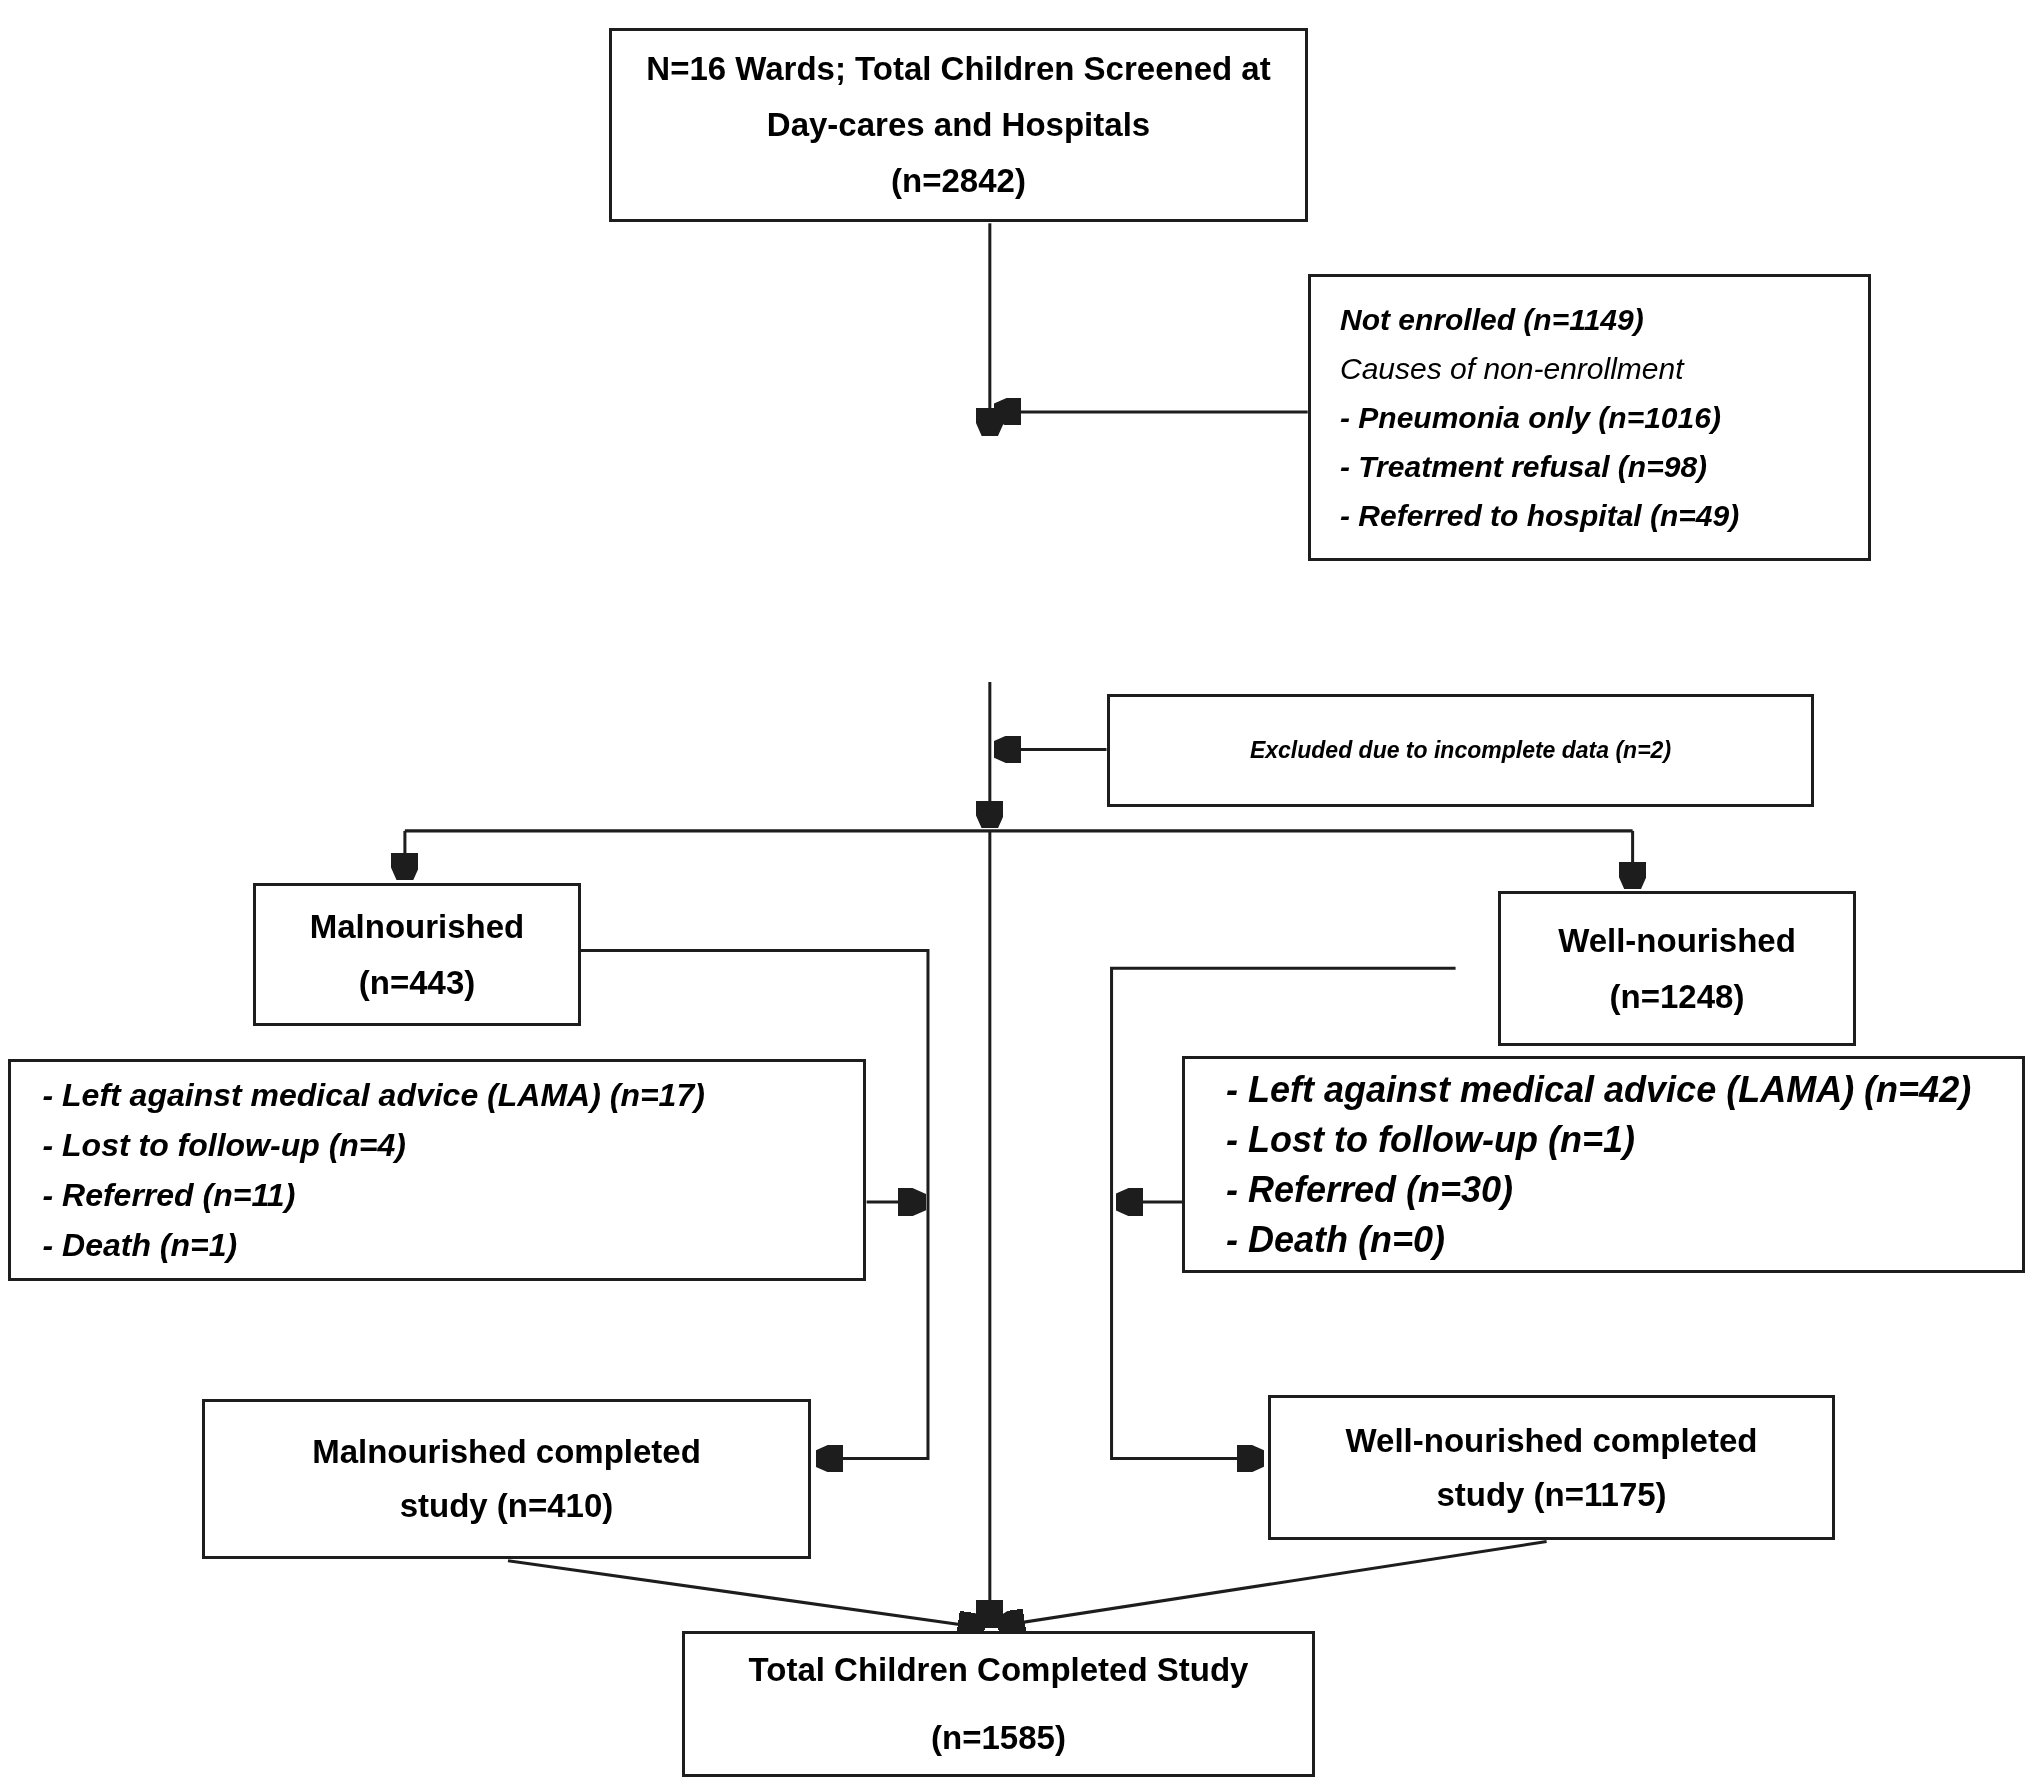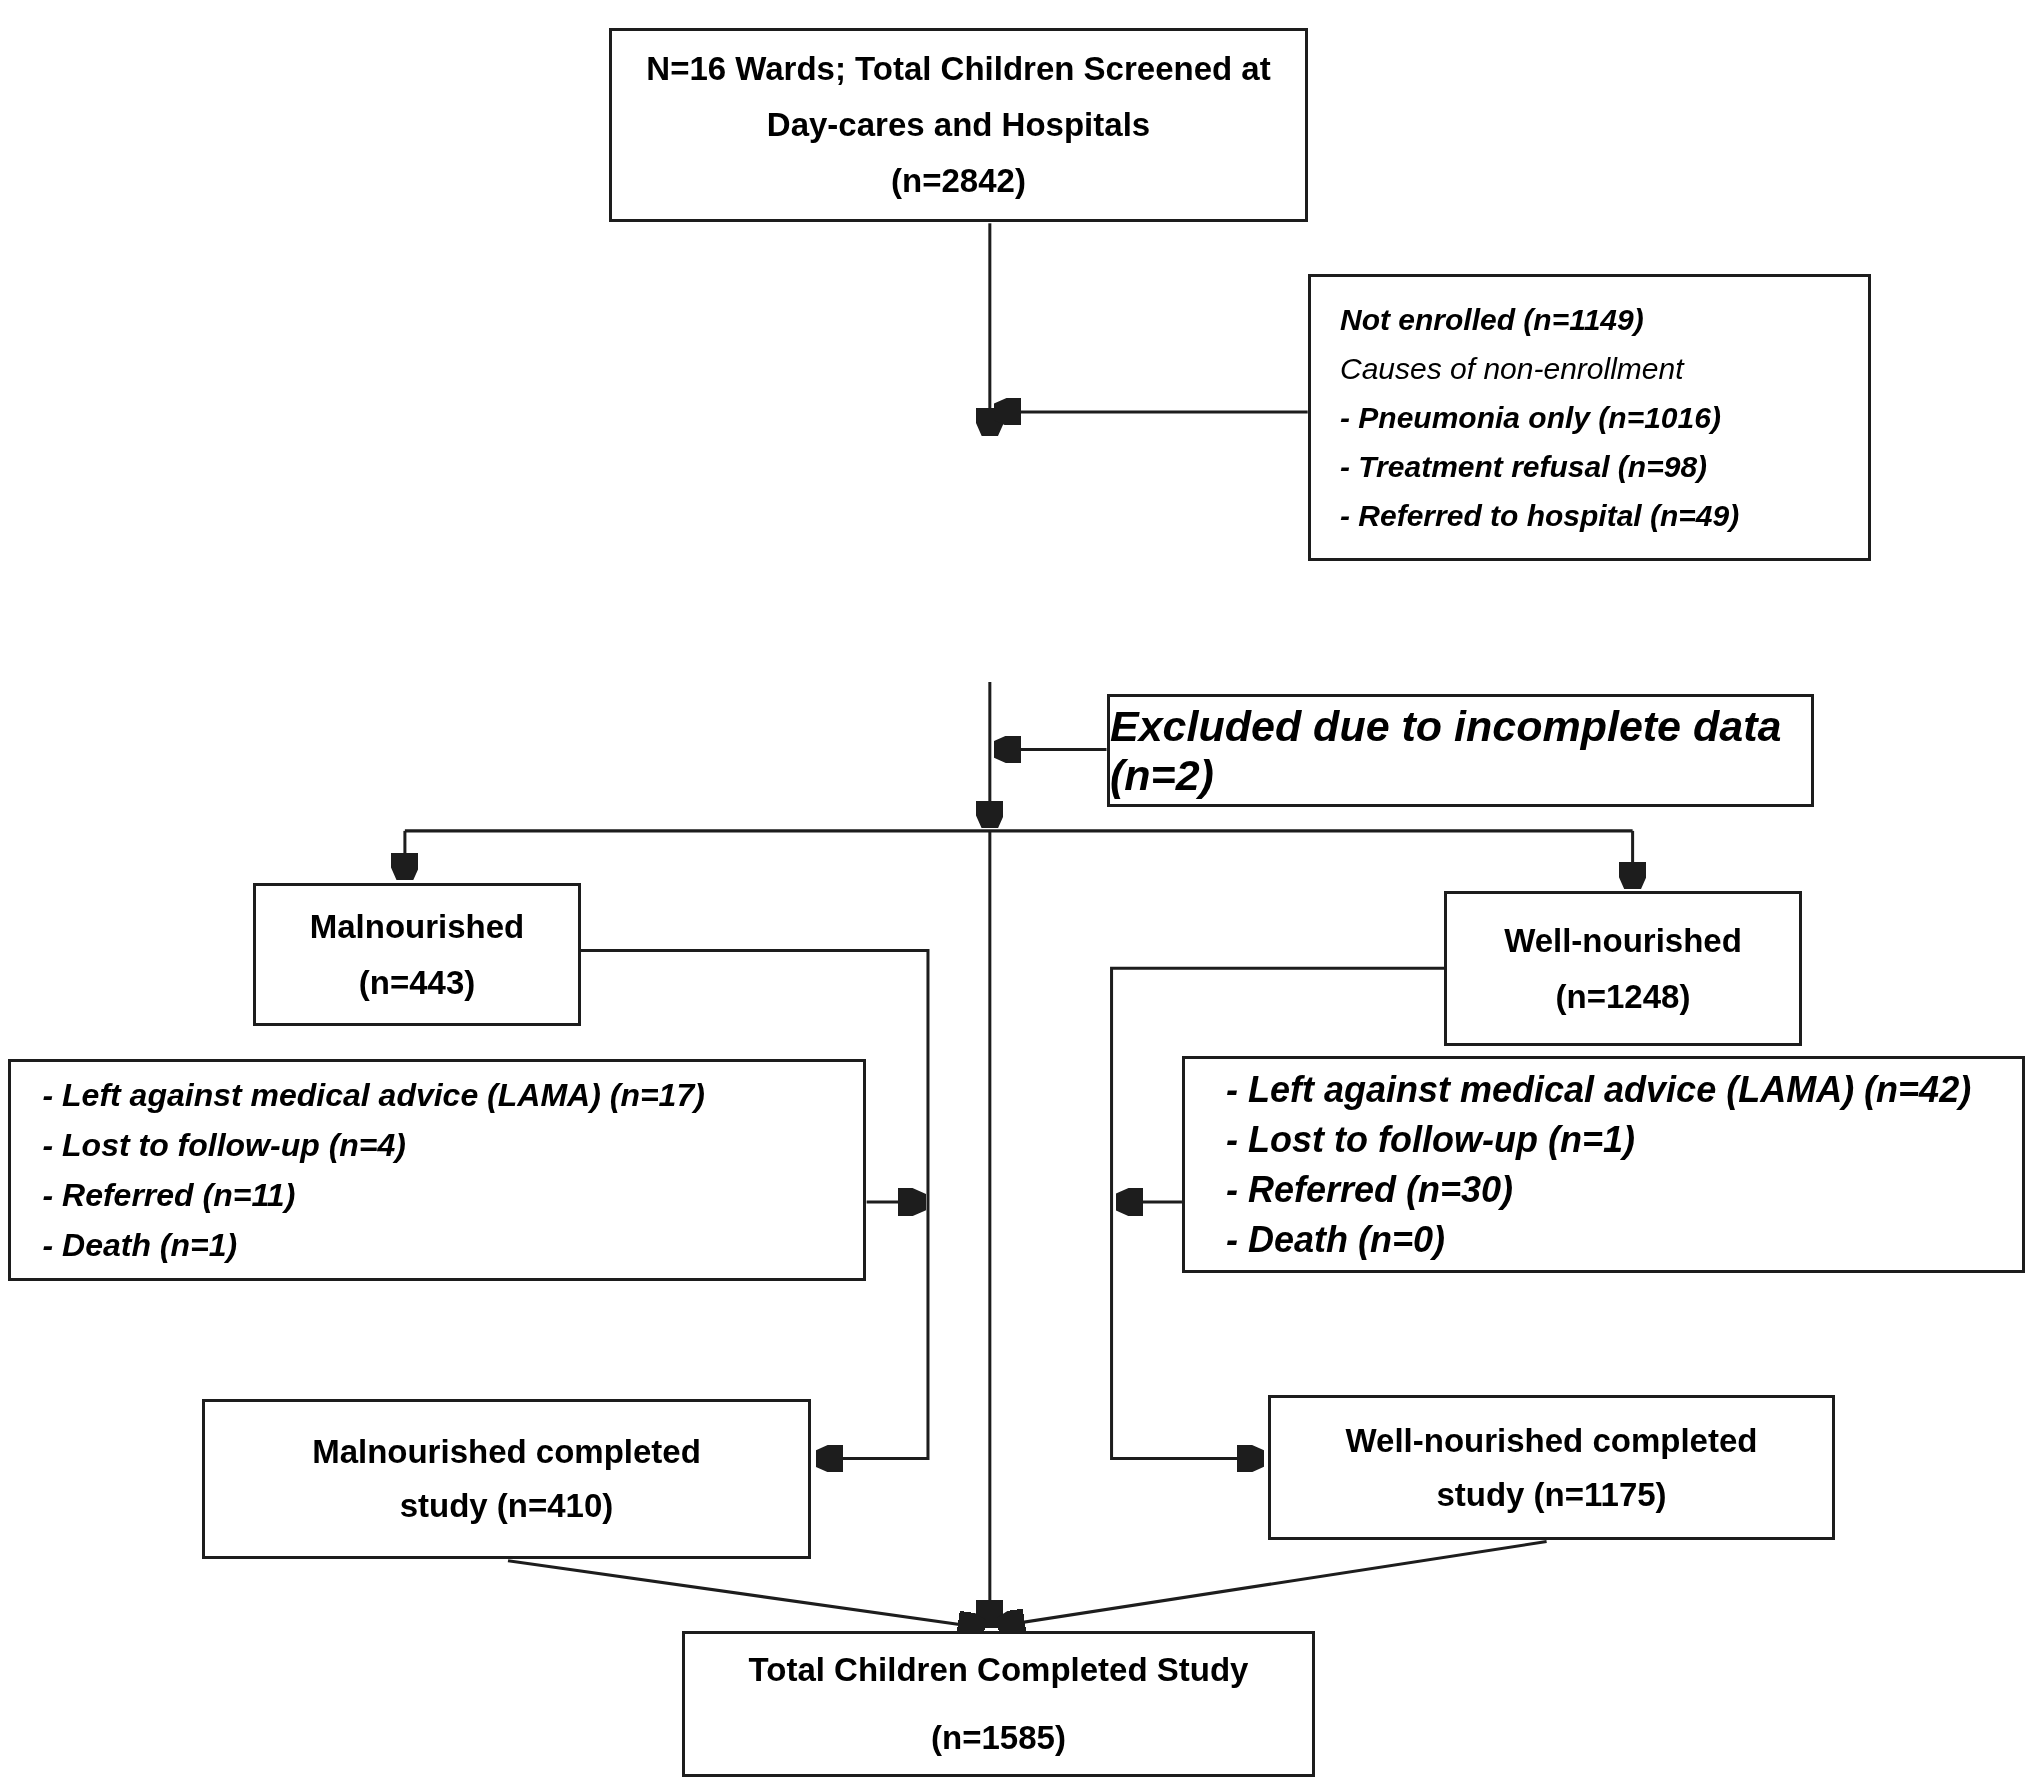--- a/index.html
+++ b/index.html
@@ -16,23 +16,23 @@
   .centered { align-items:center; text-align:left; }
   .leftish  { align-items:flex-start; text-align:left; }
   .b  { font-weight:bold; }
   .bi { font-weight:bold; font-style:italic; }
   .it { font-style:italic; font-weight:normal; }
 
   
   #box-screened      { left:609px; top:28px;   width:699px; height:194px; font-size:33px; line-height:56px; }
   #box-not-enrolled  { left:1308px; top:274px;  width:563px; height:287px; font-size:30px; line-height:49px; padding-left:29px; padding-right:10px; }
   #box-enrolled      { left:755px; top:440px;  width:430px;  height:240px; font-size:33px; line-height:55px; }
-  #box-excluded      { left:1107px; top:694px; width:707px; height:113px; font-size:43px; }
+  #box-excluded      { left:1107px; top:694px; width:707px; height:113px; font-size:23px; }
   #box-malnourished  { left:253px;  top:883px; width:328px;  height:143px; font-size:33px; line-height:56px; }
-  #box-wellnourished { left:1444px; top:891px; width:358px;  height:155px; font-size:33px; line-height:56px; }
+  #box-wellnourished { left:1498px; top:891px; width:358px;  height:155px; font-size:33px; line-height:56px; }
   #box-mal-excl      { left:7.5px;   top:1059px; width:858px; height:222px; font-size:32px; line-height:50px; padding-left:32px; padding-right:5px; }
   #box-wn-excl       { left:1182px; top:1056px; width:843px; height:217px; font-size:36px; line-height:50px; padding-left:41px; padding-right:5px; }
   #box-mal-completed { left:202px;  top:1399px; width:609px; height:160px; font-size:33px; line-height:54px; }
   #box-wn-completed  { left:1268px; top:1395px; width:567px; height:145px; font-size:33px; line-height:54px; }
   #box-total         { left:682px; top:1631px; width:633px; height:146px; font-size:33px; line-height:68px; }
 </style>
 </head>
 <body>
 
 <div class="canvas">

